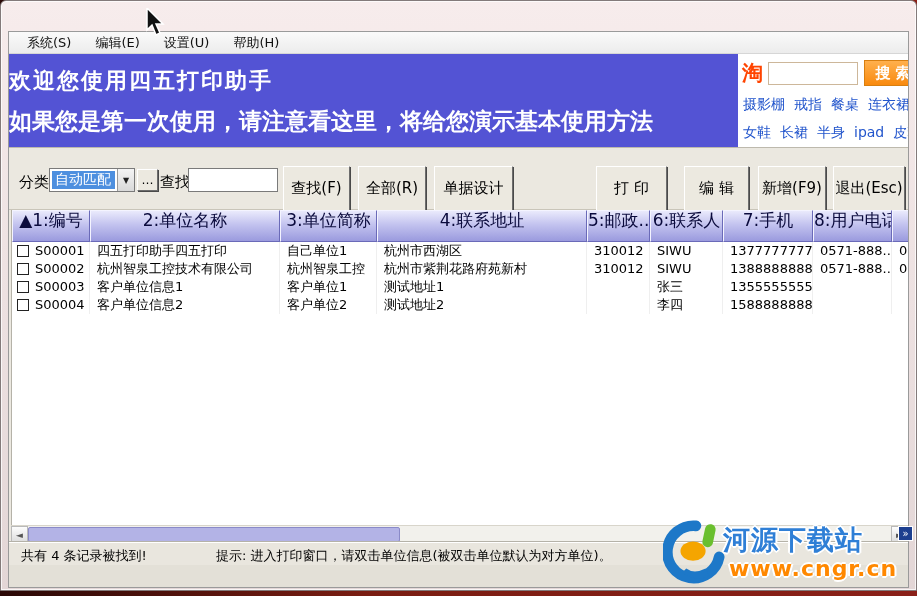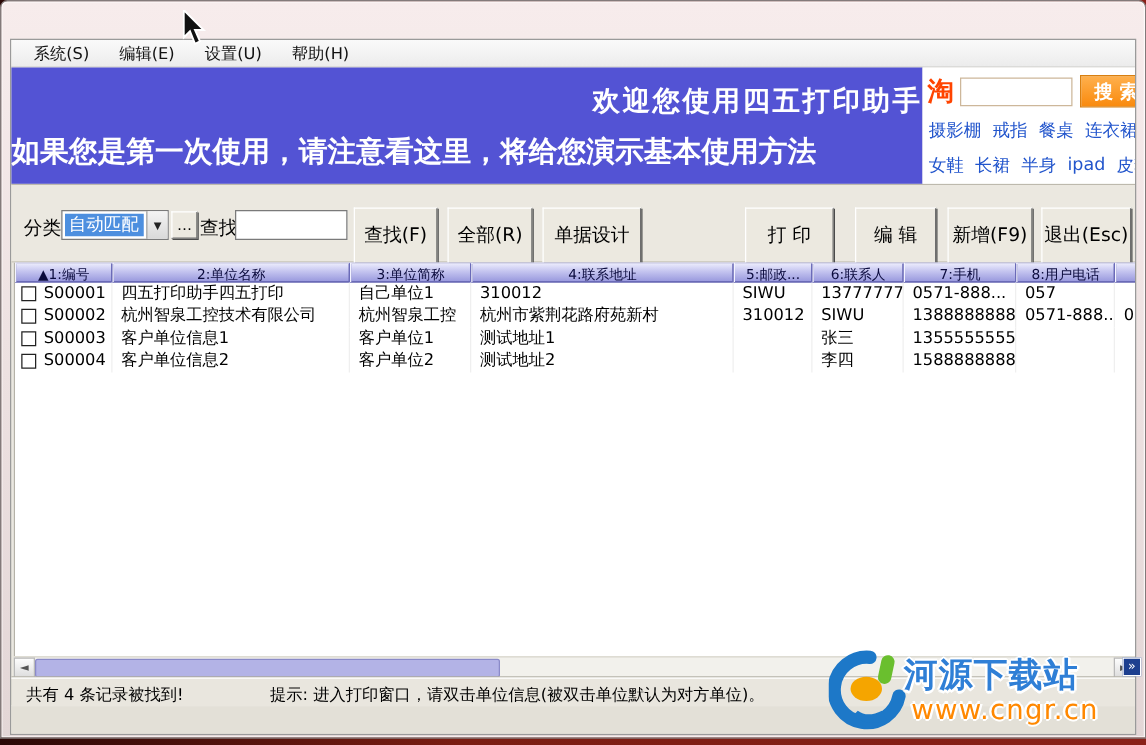--- a/index.html
+++ b/index.html
@@ -38,21 +38,21 @@
   .client { position:absolute; left:7px; right:7px; top:30px; bottom:2px;
     background:#ebe8e0; border:1px solid #9a9a9a; overflow:hidden; }
   .menubar { position:absolute; left:0; right:0; top:0; height:22px;
     background:linear-gradient(#fafafa,#ececec); border-bottom:1px solid #d6d6d6;
     display:flex; align-items:center; padding-left:6px; }
   .menu-item { font-size:13px; color:#111; padding:17px 12px; }
   
   .banner { position:absolute; left:0; right:0; top:22px; height:94px; display:flex;
     border-bottom:1px solid #bdb9ad; }
   .banner-left { width:729px; background:#5353d4; color:#fff; position:relative; overflow:hidden; }
-  .banner-line1 { position:absolute; top:12px; left:0; right:0; text-align:right;
+  .banner-line1 { position:absolute; top:12px; left:0; right:0; text-align:left;
     font-size:22px; font-weight:bold; letter-spacing:2px;font-family:Liberation Mono, monospace; }
   .banner-line2 { position:absolute; top:52px; left:0; right:0; text-align:left;
     font-size:23px; font-weight:bold; }
   .banner-right { flex:1; background:#fff; position:relative; overflow:hidden; }
   .tb-row1 { position:absolute; left:4px; top:6px; display:flex; align-items:center; }
   .tb-logo { color:#ff4400; font-size:21px; font-weight:bold; line-height:22px; }
   .tb-input { width:90px; height:23px; border:1px solid #cdb79a; margin-left:5px; background:#fff; }
   .tb-btn { width:58px; height:26px; margin-left:6px; border:1px solid #d87f10;
     background:linear-gradient(#ffb04d,#f98a0e); color:#fff; font-size:15px; font-weight:bold;
     display:flex; align-items:center; justify-content:center; white-space:nowrap; }
@@ -78,21 +78,21 @@
   .more-btn { left:128px; top:21px; height:22px; width:21px; font-size:12px; }
   .find-input { position:absolute; left:179px; top:20px; width:90px; height:24px;
     border:1px solid #7a7a7a; background:#fff; font-size:14px; padding:0 3px; }
   
   .table { position:absolute; left:2px; right:0; top:178px; bottom:62px;
     background:#fff; overflow:hidden; border-left:1px solid #b5b2a8; }
   .tgrid { display:grid; grid-template-columns:78px 190px 97px 210px 63px 73px 90px 79px 120px; }
   .thead { background:#5c5ca8; }
   .th { background:linear-gradient(#eaeafc,#c3c3ef 45%,#9a9ade);
     border:1px solid; border-color:#f4f4ff #6a6ab8 #6a6ab8 #f4f4ff;
-    font-size:11px; color:#0a0a3c; text-align:center; height:16px; line-height:18px;
+    font-size:17px; color:#0a0a3c; text-align:center; height:32px; line-height:18px;
     white-space:nowrap; overflow:hidden; }
   .trow { height:18px; }
   .td { font-size:13px; color:#000; white-space:nowrap; overflow:hidden;
     padding-left:7px; line-height:18px; border-right:1px solid #efefef; }
   .td.id { display:flex; align-items:center; padding-left:5px; }
   .cb { width:12px; height:12px; border:1px solid #222; background:#fff; margin-right:6px; flex:none; }
   .tfiller { flex:1; }
   
   .hscroll { position:absolute; left:2px; right:0; bottom:45px; height:17px;
     background:#f2f1ec; border-top:1px solid #d8d5cb; display:flex; }
@@ -108,21 +108,21 @@
     font-size:13px; color:#000; }
   .status-count { position:absolute; left:12px; top:4px; }
   .status-tip { position:absolute; left:207px; top:4px; white-space:nowrap; }
   .status-under { position:absolute; left:0; right:0; bottom:0; height:22px; background:#e3e0d7; }
   
   .watermark { position:absolute; right:2px; bottom:6px; width:252px; height:72px; z-index:50; }
   .wm-logo { position:absolute; left:0; top:2px; width:62px; height:66px; }
   .wm-text { position:absolute; left:60px; top:4px; font-size:27px; font-weight:bold;
     color:#2f7fd6; letter-spacing:1px; white-space:nowrap;
     text-shadow:-2px 0 #fff,2px 0 #fff,0 -2px #fff,0 2px #fff,-1px -1px #fff,1px 1px #fff,1px -1px #fff,-1px 1px #fff; }
-  .wm-url { position:absolute; left:66px; top:38px; font-size:22px; font-weight:normal;
+  .wm-url { position:absolute; left:66px; top:38px; font-size:22px; font-weight:bold;
     color:#ff8800; letter-spacing:1px; white-space:nowrap;
     text-shadow:-2px 0 #fff,2px 0 #fff,0 -2px #fff,0 2px #fff,-1px -1px #fff,1px 1px #fff; }
   .wm-badge { position:absolute; right:2px; top:8px; width:15px; height:15px; background:#1d3f8f;
     color:#fff; font-size:10px; display:flex; align-items:center; justify-content:center;
     border:1px solid #fff; }
   
   .cursor { position:absolute; left:146px; top:8px; z-index:99; }
 </style>
 </head>
 <body>
@@ -195,20 +195,21 @@
         <div class="th">9:</div>
       </div>
 
       <div class="tgrid trow">
         <div class="td id">
             <span class="cb"></span>
             <span>S00001</span>
           </div>
         <div class="td">四五打印助手四五打印</div>
         <div class="td">自己单位1</div>
+        <div class="td">杭州市西湖区</div>
         <div class="td">310012</div>
         <div class="td">SIWU</div>
         <div class="td">13777777777</div>
         <div class="td">0571-888...</div>
         <div class="td">057</div>
       </div>
 
       <div class="tgrid trow">
         <div class="td id">
             <span class="cb"></span>

